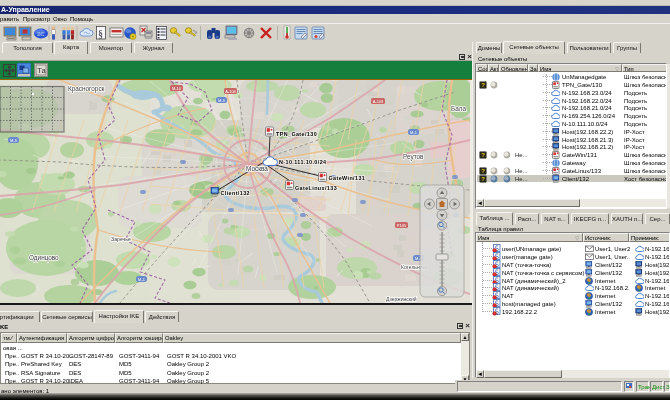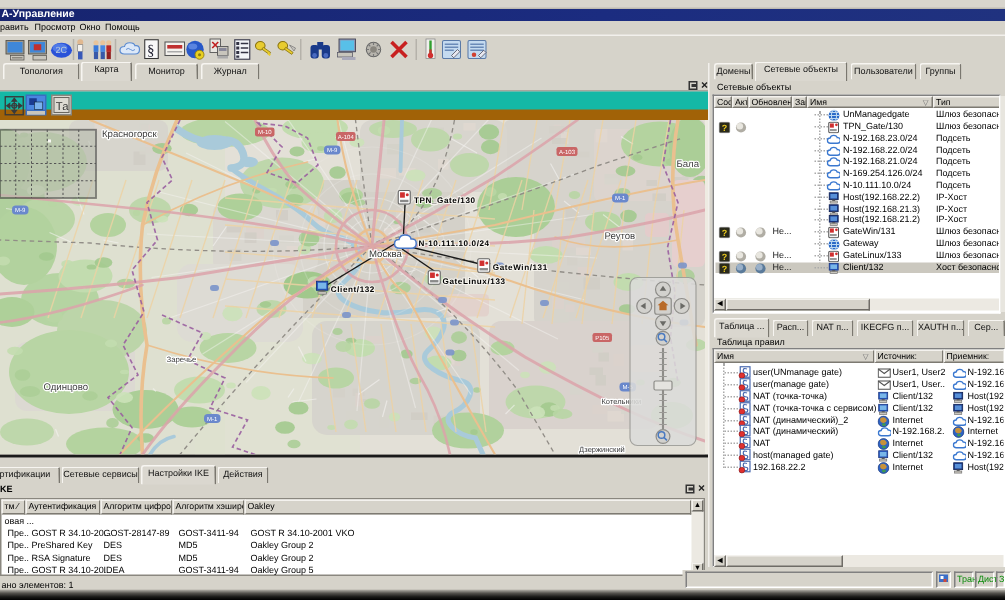--- a/index.html
+++ b/index.html
@@ -186,21 +186,21 @@
   <div class="tab" style="left:134px;width:39px;">Журнал</div>
 </div>
 
 <div class="abs" style="left:0;top:53px;width:472px;height:8px;background:#d6d3ca;border-bottom:1px solid #a8a59d;">
   <div class="abs" style="right:7px;top:1px;width:6px;height:6px;border:1px solid #333;background:#d6d3ca;">
       <div style="width:3px;height:2px;background:#333;margin:1px 0 0 1px;"></div>
     </div>
   <div class="abs" style="right:0px;top:0px;font-size:8px;line-height:7px;color:#222;font-weight:bold;">×</div>
 </div>
 
-<div class="abs" style="left:0;top:61px;width:472px;height:19px;background:#14b8a6;border-bottom:7px solid #a16207;" id="minibar">
+<div class="abs" style="left:0;top:61px;width:472px;height:19px;background:#15803d;border-bottom:1px solid #a16207;" id="minibar">
 <svg width="60" height="19" style="position:absolute;left:0;top:0">
  <g transform="translate(3,3)">
         <rect x="0.5" y="0.5" width="12" height="12" fill="none" stroke="#3a3a3a" stroke-width="0.9"></rect>
         <path d="M6.5 1.5 v10 M1.5 6.5 h10 M6.5 1.5 l-1.5 2 h3 z M6.5 11.5 l-1.5 -2 h3 z M1.5 6.5 l2 -1.5 v3 z M11.5 6.5 l-2 -1.5 v3 z" stroke="#3a3a3a" stroke-width="0.8" fill="#3a3a3a"></path>
         <circle cx="6.5" cy="6.5" r="1.6" fill="none" stroke="#3a3a3a" stroke-width="0.8"></circle>
       </g>
  <g transform="translate(17,2)">
         <rect x="0" y="0" width="14" height="14" fill="#3a6ec0"></rect>
         <rect x="1" y="1" width="12" height="9" fill="#4a86e0"></rect>
         <rect x="2.5" y="2.5" width="5" height="4.5" fill="#1a3a90"></rect>

